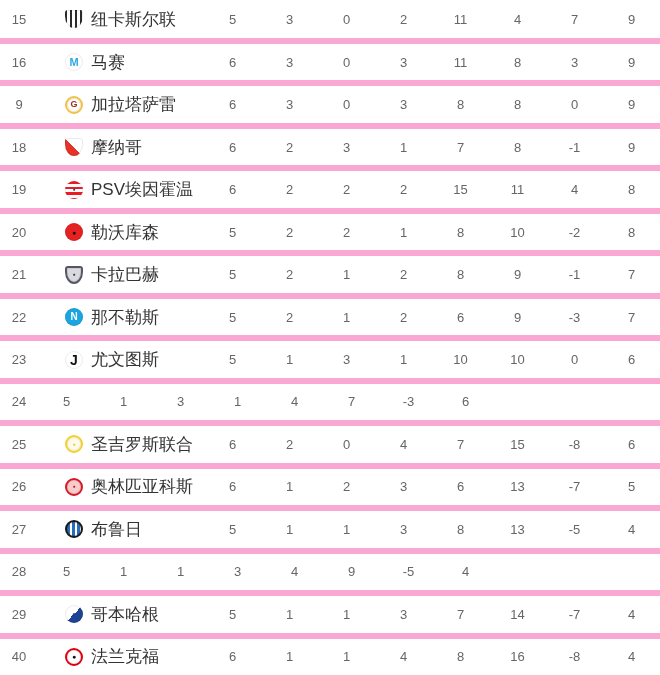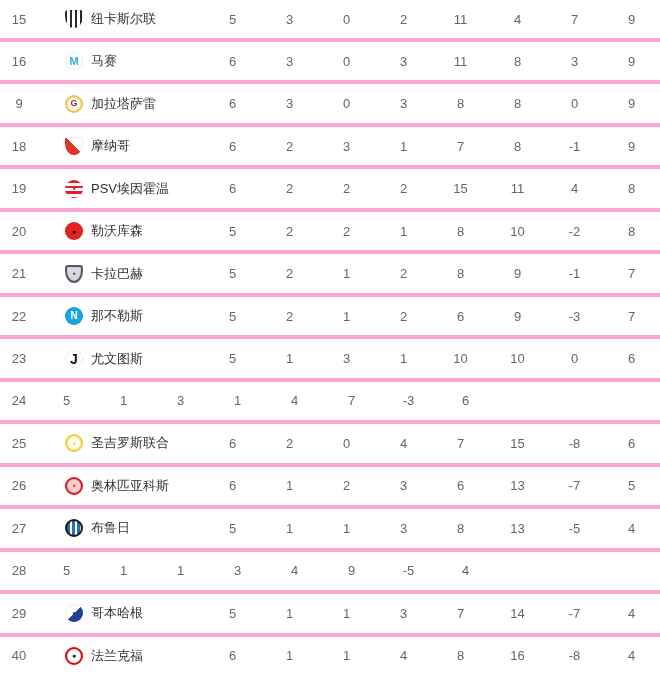--- a/index.html
+++ b/index.html
@@ -15,21 +15,21 @@
     background: #14b8a6;
   }
   .standings {
     width: 660px;
   }
   .row {
     display: flex;
     align-items: center;
     height: 42.47px;
     box-sizing: border-box;
-    border-top: 4px solid #f9a8d4;
+    border-top: 6px solid #f9a8d4;
     background: #ffffff;
   }
   .row:first-child {
     height: 38px;
     border-top: none;
   }
   .rank {
     width: 38px;
     flex: none;
     text-align: center;
@@ -48,21 +48,21 @@
     height: 18px;
     flex: none;
     margin-right: 8px;
     display: flex;
     align-items: center;
     justify-content: center;
     box-sizing: border-box;
     overflow: hidden;
   }
   .tname {
-    font-size: 13px;
+    font-size: 17px;
     color: #333333;
     white-space: nowrap;
     overflow: hidden;
   }
   .stat {
     width: 57px;
     flex: none;
     text-align: center;
     font-size: 13px;
     color: #666666;

